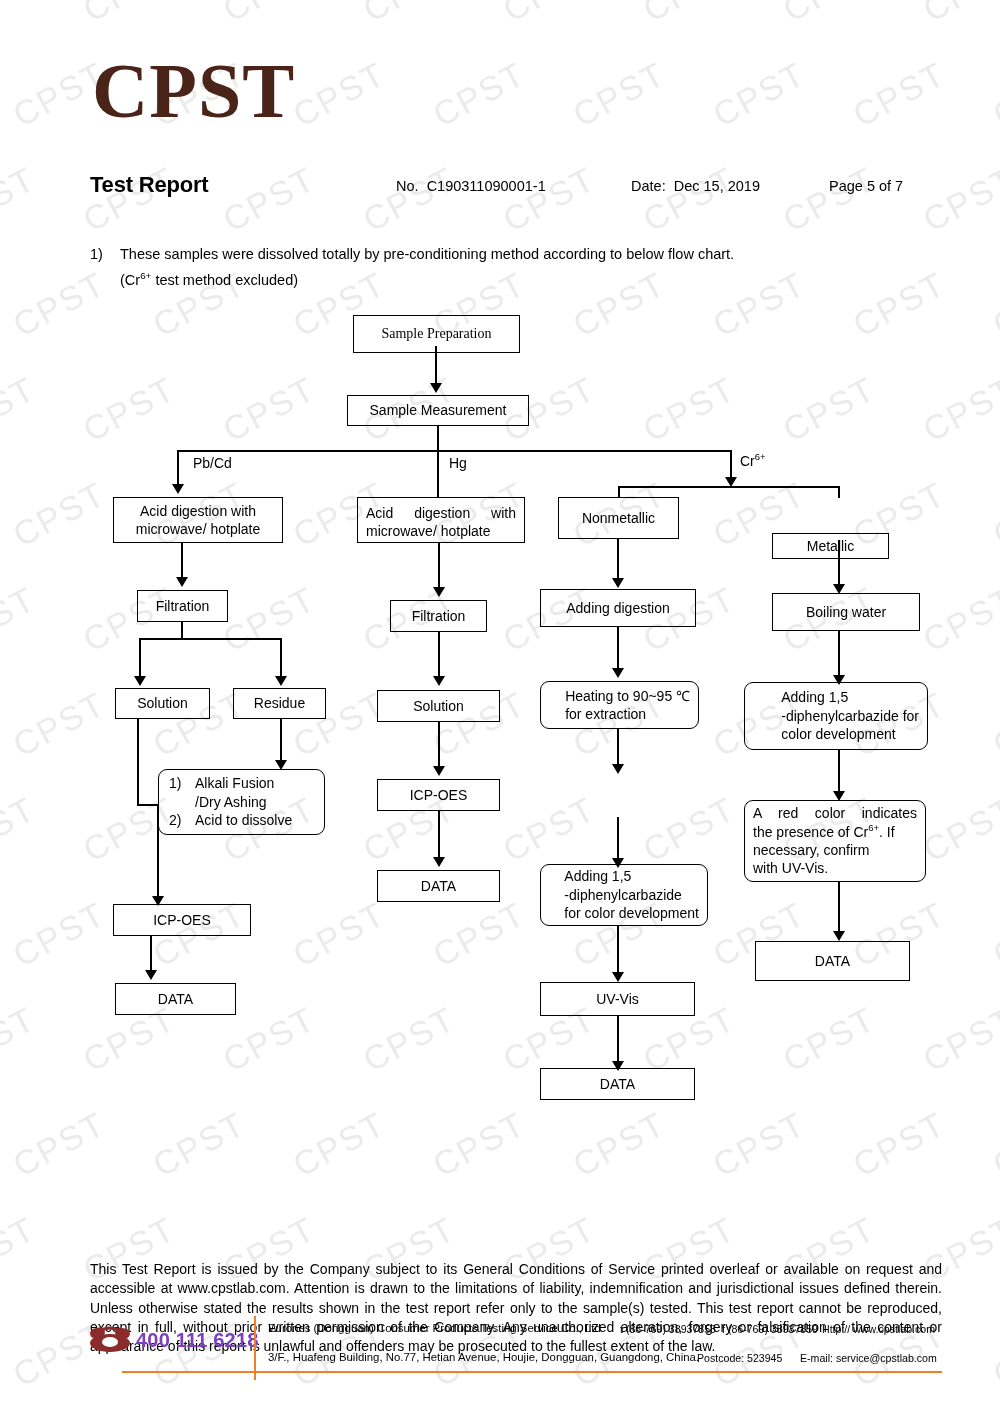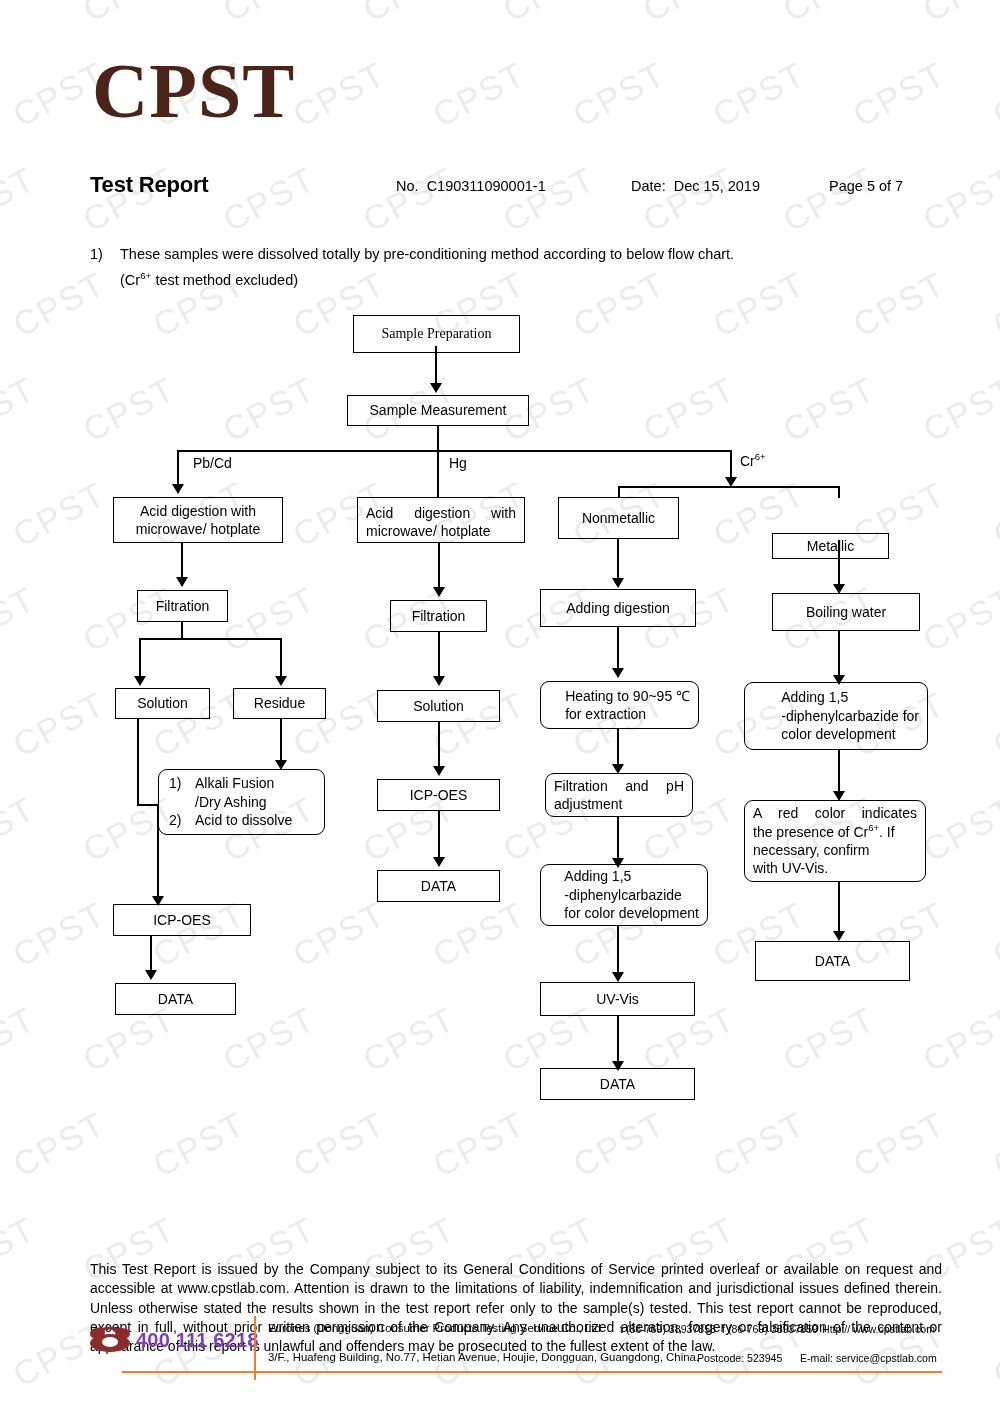--- a/index.html
+++ b/index.html
@@ -447,26 +447,20 @@
 
       <div class="box left" style="left:540px; top:681px; width:159px; height:48px;">
         <div>
           <div>Heating to 90~95  ℃</div>
           <div>for extraction</div>
         </div>
       </div>
       <div class="vline" style="left:617px; top:729px; height:36px;"></div>
       <div class="arrow" style="left:612px; top:764px;"></div>
 
-      <div class="box left" style="left:545px; top:773px; width:148px; height:44px;">
-        <div style="width:100%;">
-          <div style="text-align:justify; text-align-last:justify;">Filtration   and   pH</div>
-          <div>adjustment</div>
-        </div>
-      </div>
       <div class="vline" style="left:617px; top:817px; height:42px;"></div>
       <div class="arrow" style="left:612px; top:858px;"></div>
 
       <div class="box left" style="left:540px; top:864px; width:168px; height:62px;">
         <div>
           <div>Adding 1,5</div>
           <div>-diphenylcarbazide</div>
           <div>for color development</div>
         </div>
       </div>

